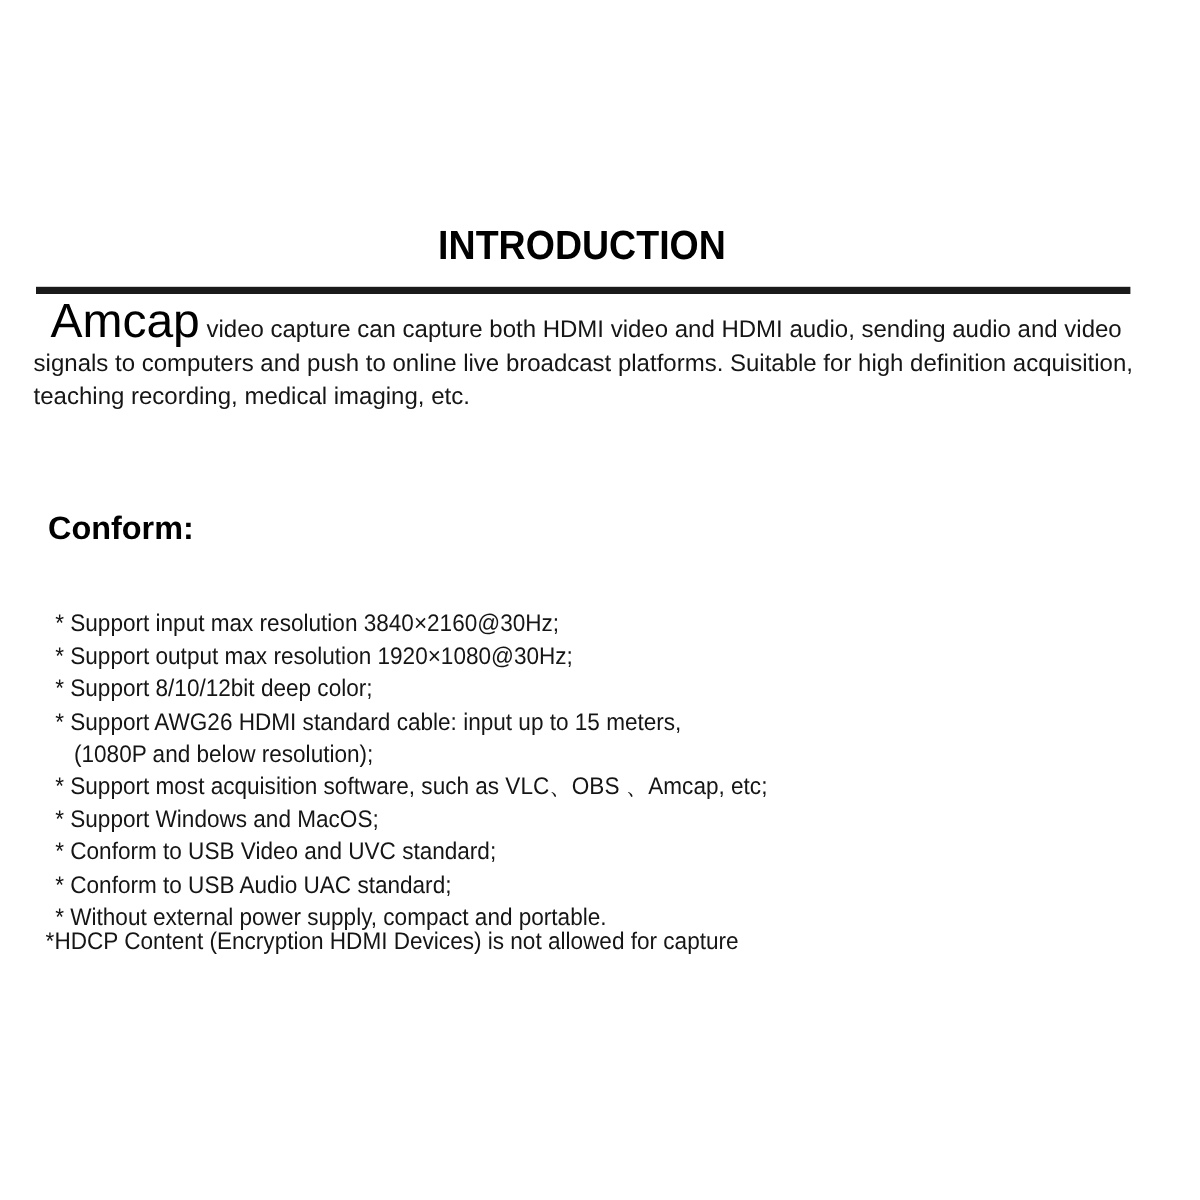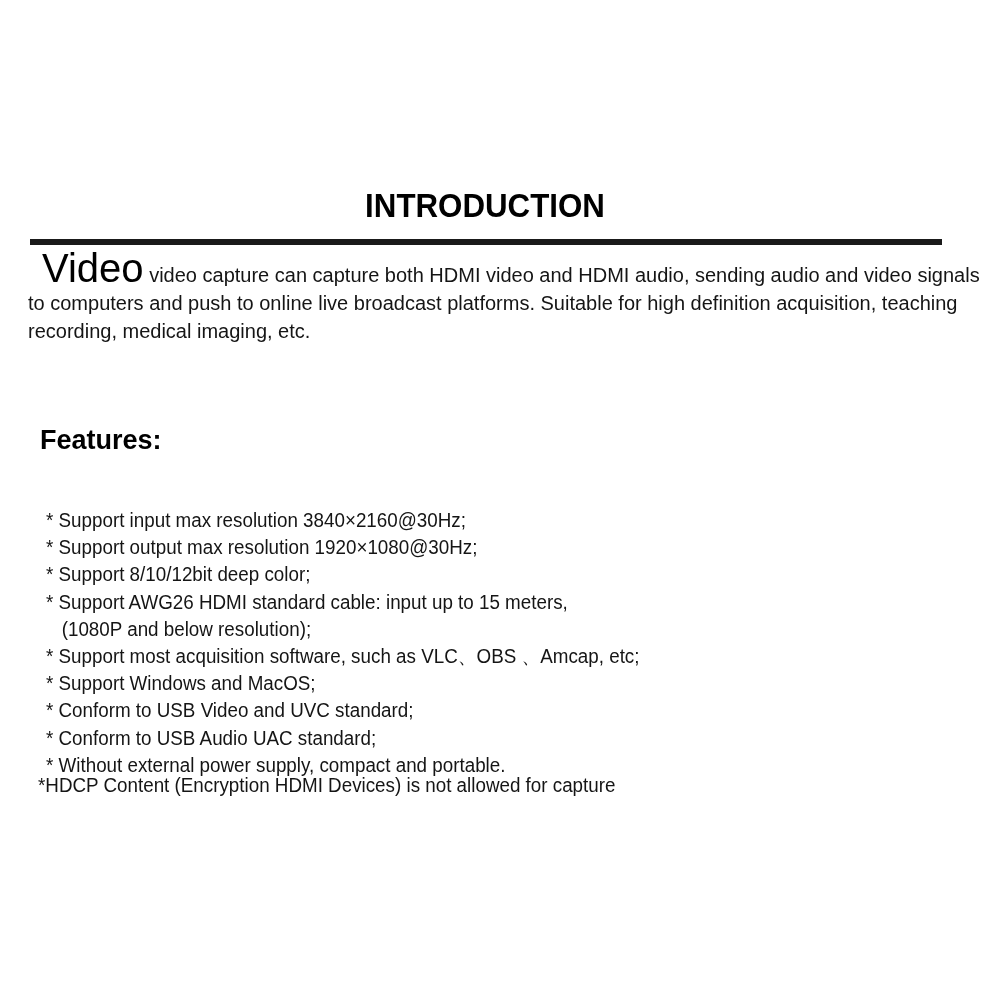--- a/index.html
+++ b/index.html
@@ -86,24 +86,24 @@
     transform-origin: left;
   }
 </style>
 </head>
 <body>
 
 <div class="title">INTRODUCTION</div>
 <div class="rule"></div>
 
 <p class="intro" style="margin:0;">
-  <span class="big">Video</span><span> video capture can capture both HDMI video and HDMI audio, sending audio and video signals to computers and push to online live broadcast platforms. Suitable for high definition acquisition, teaching recording, medical imaging, etc.</span>
+  <span class="big">Amcap</span><span> video capture can capture both HDMI video and HDMI audio, sending audio and video signals to computers and push to online live broadcast platforms. Suitable for high definition acquisition, teaching recording, medical imaging, etc.</span>
 </p>
 
-<div class="features-heading">Features:</div>
+<div class="features-heading">Conform:</div>
 
 <ul class="features">
   <li>* Support input max resolution 3840×2160@30Hz;</li>
   <li>* Support output max resolution 1920×1080@30Hz;</li>
   <li>* Support 8/10/12bit deep color;</li>
   <li>* Support AWG26 HDMI standard cable: input up to 15 meters,</li>
   <li>   (1080P and below resolution);</li>
   <li>* Support most acquisition software, such as VLC、OBS 、Amcap, etc;</li>
   <li>* Support Windows and MacOS;</li>
   <li>* Conform to USB Video and UVC standard;</li>

